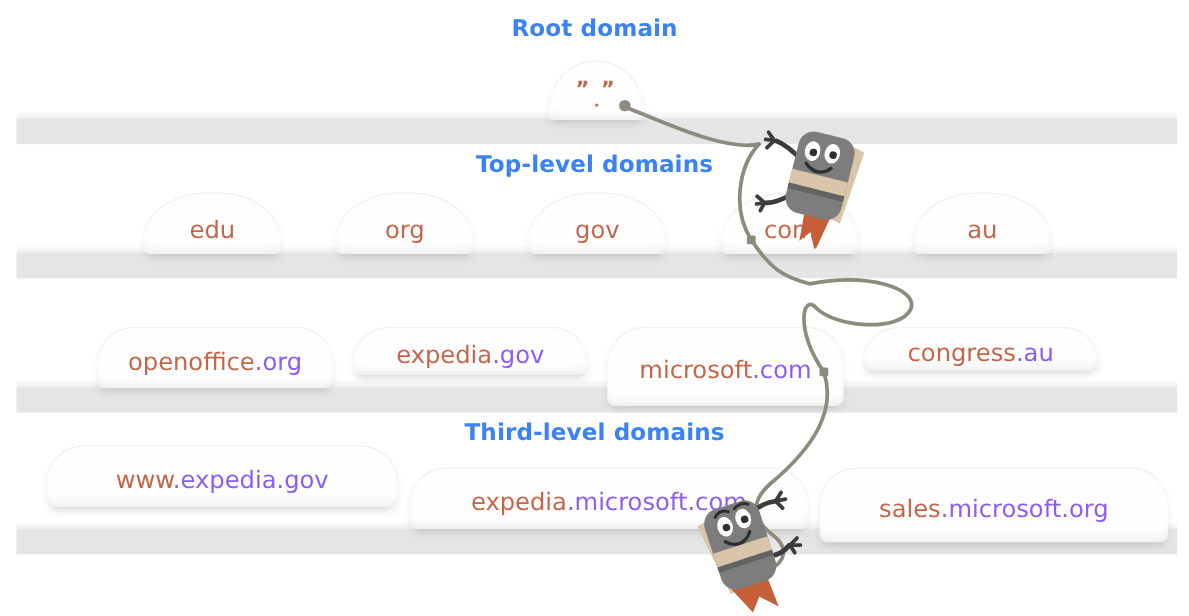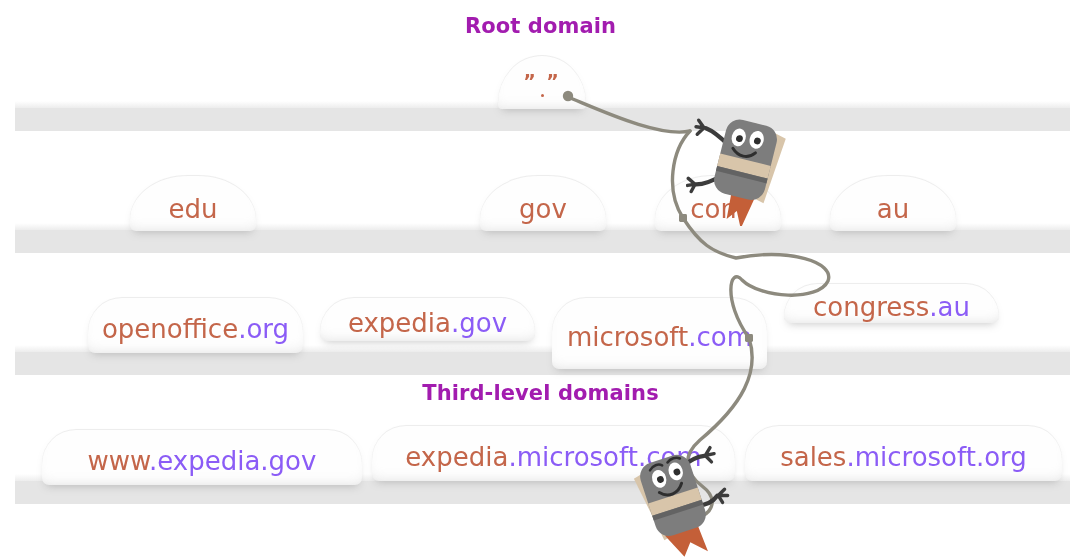--- a/index.html
+++ b/index.html
@@ -19,38 +19,38 @@
     background:#e5e5e5;
   }
   .shelf::before{
     content:"";position:absolute;left:0;right:0;top:-7px;height:7px;
     background:linear-gradient(to bottom,rgba(255,255,255,0) 0%,rgba(222,222,222,.55) 100%);
   }
 
   
   .heading{
     position:absolute;left:0;width:1081px;text-align:center;
-    color:#a21caf;font-size:21px;font-weight:bold;
+    color:#3b82f6;font-size:21px;font-weight:bold;
     letter-spacing:.1px;white-space:nowrap;
   }
 
   
   .bubble{
     position:absolute;
     background:#fefefe;
     border-radius:46% 46% 6px 6px / 78% 78% 5px 5px;
     box-shadow:
       0 5px 9px -4px rgba(120,120,120,.40),
       0 1px 0 0 rgba(235,235,235,.9) inset,
       0 -8px 14px -10px rgba(170,170,170,.45) inset;
     display:flex;align-items:center;justify-content:center;
     box-sizing:border-box;
   }
   .bubble .lbl{
-    font-size:26px;color:#c4664a;white-space:nowrap;
+    font-size:22px;color:#c4664a;white-space:nowrap;
     position:relative;top:6px;
   }
   .bubble .lbl .suffix{color:#8b5cf6;}
 
   
   .bubble.wide{
     border-radius:34px 34px 7px 7px;
   }
   .bubble.wide .lbl{top:4px;}
 
@@ -77,60 +77,64 @@
 <body>
 
 <div id="stage">
 
   <div class="shelf" style="top:108px"></div>
   <div class="shelf" style="top:230px"></div>
   <div class="shelf" style="top:352px"></div>
   <div class="shelf" style="top:481px"></div>
 
   <div class="heading" style="top:14px">Root domain</div>
+  <div class="heading" style="top:137px">Top-level domains</div>
   <div class="heading" style="top:381px">Third-level domains</div>
 
   <div class="bubble root" style="left:498px;top:55px;width:88px;height:54px">
     <span class="quote">” ”</span>
     <span class="dot"></span>
   </div>
 
   <div class="bubble" style="left:130px;top:175px;width:126px;height:56px">
     <span class="lbl">edu</span>
   </div>
+  <div class="bubble" style="left:305px;top:175px;width:126px;height:56px">
+    <span class="lbl">org</span>
+  </div>
   <div class="bubble" style="left:480px;top:175px;width:126px;height:56px">
     <span class="lbl">gov</span>
   </div>
   <div class="bubble" style="left:655px;top:175px;width:126px;height:56px">
     <span class="lbl">com</span>
   </div>
   <div class="bubble" style="left:830px;top:175px;width:126px;height:56px">
     <span class="lbl">au</span>
   </div>
 
   <div class="bubble wide" style="left:88px;top:297px;width:215px;height:56px">
     <span class="lbl"><span>openoffice</span><span class="suffix">.org</span></span>
   </div>
   <div class="bubble wide" style="left:320px;top:297px;width:215px;height:44px">
     <span class="lbl"><span>expedia</span><span class="suffix">.gov</span></span>
   </div>
   <div class="bubble wide" style="left:552px;top:297px;width:215px;height:72px">
     <span class="lbl"><span>microsoft</span><span class="suffix">.com</span></span>
   </div>
-  <div class="bubble wide" style="left:784px;top:283px;width:215px;height:40px">
+  <div class="bubble wide" style="left:784px;top:297px;width:215px;height:40px">
     <span class="lbl"><span>congress</span><span class="suffix">.au</span></span>
   </div>
 
-  <div class="bubble wide" style="left:42px;top:429px;width:320px;height:56px">
+  <div class="bubble wide" style="left:42px;top:405px;width:320px;height:56px">
     <span class="lbl"><span>www</span><span class="suffix">.expedia.gov</span></span>
   </div>
   <div class="bubble wide" style="left:372px;top:425px;width:363px;height:56px">
     <span class="lbl"><span>expedia</span><span class="suffix">.microsoft.com</span></span>
   </div>
-  <div class="bubble wide" style="left:745px;top:425px;width:317px;height:56px">
+  <div class="bubble wide" style="left:745px;top:425px;width:317px;height:68px">
     <span class="lbl"><span>sales</span><span class="suffix">.microsoft.org</span></span>
   </div>
 
   <svg id="cord" width="1081" height="560" viewBox="0 0 1081 560">
     <g fill="none" stroke="#8d8a7e" stroke-width="3.4" stroke-linecap="round">
 
       <path d="M568,97 C600,110 660,138 690,131"></path>
 
       <path d="M690,131 C672,150 665,190 683,218
                C700,244 712,252 736,258

